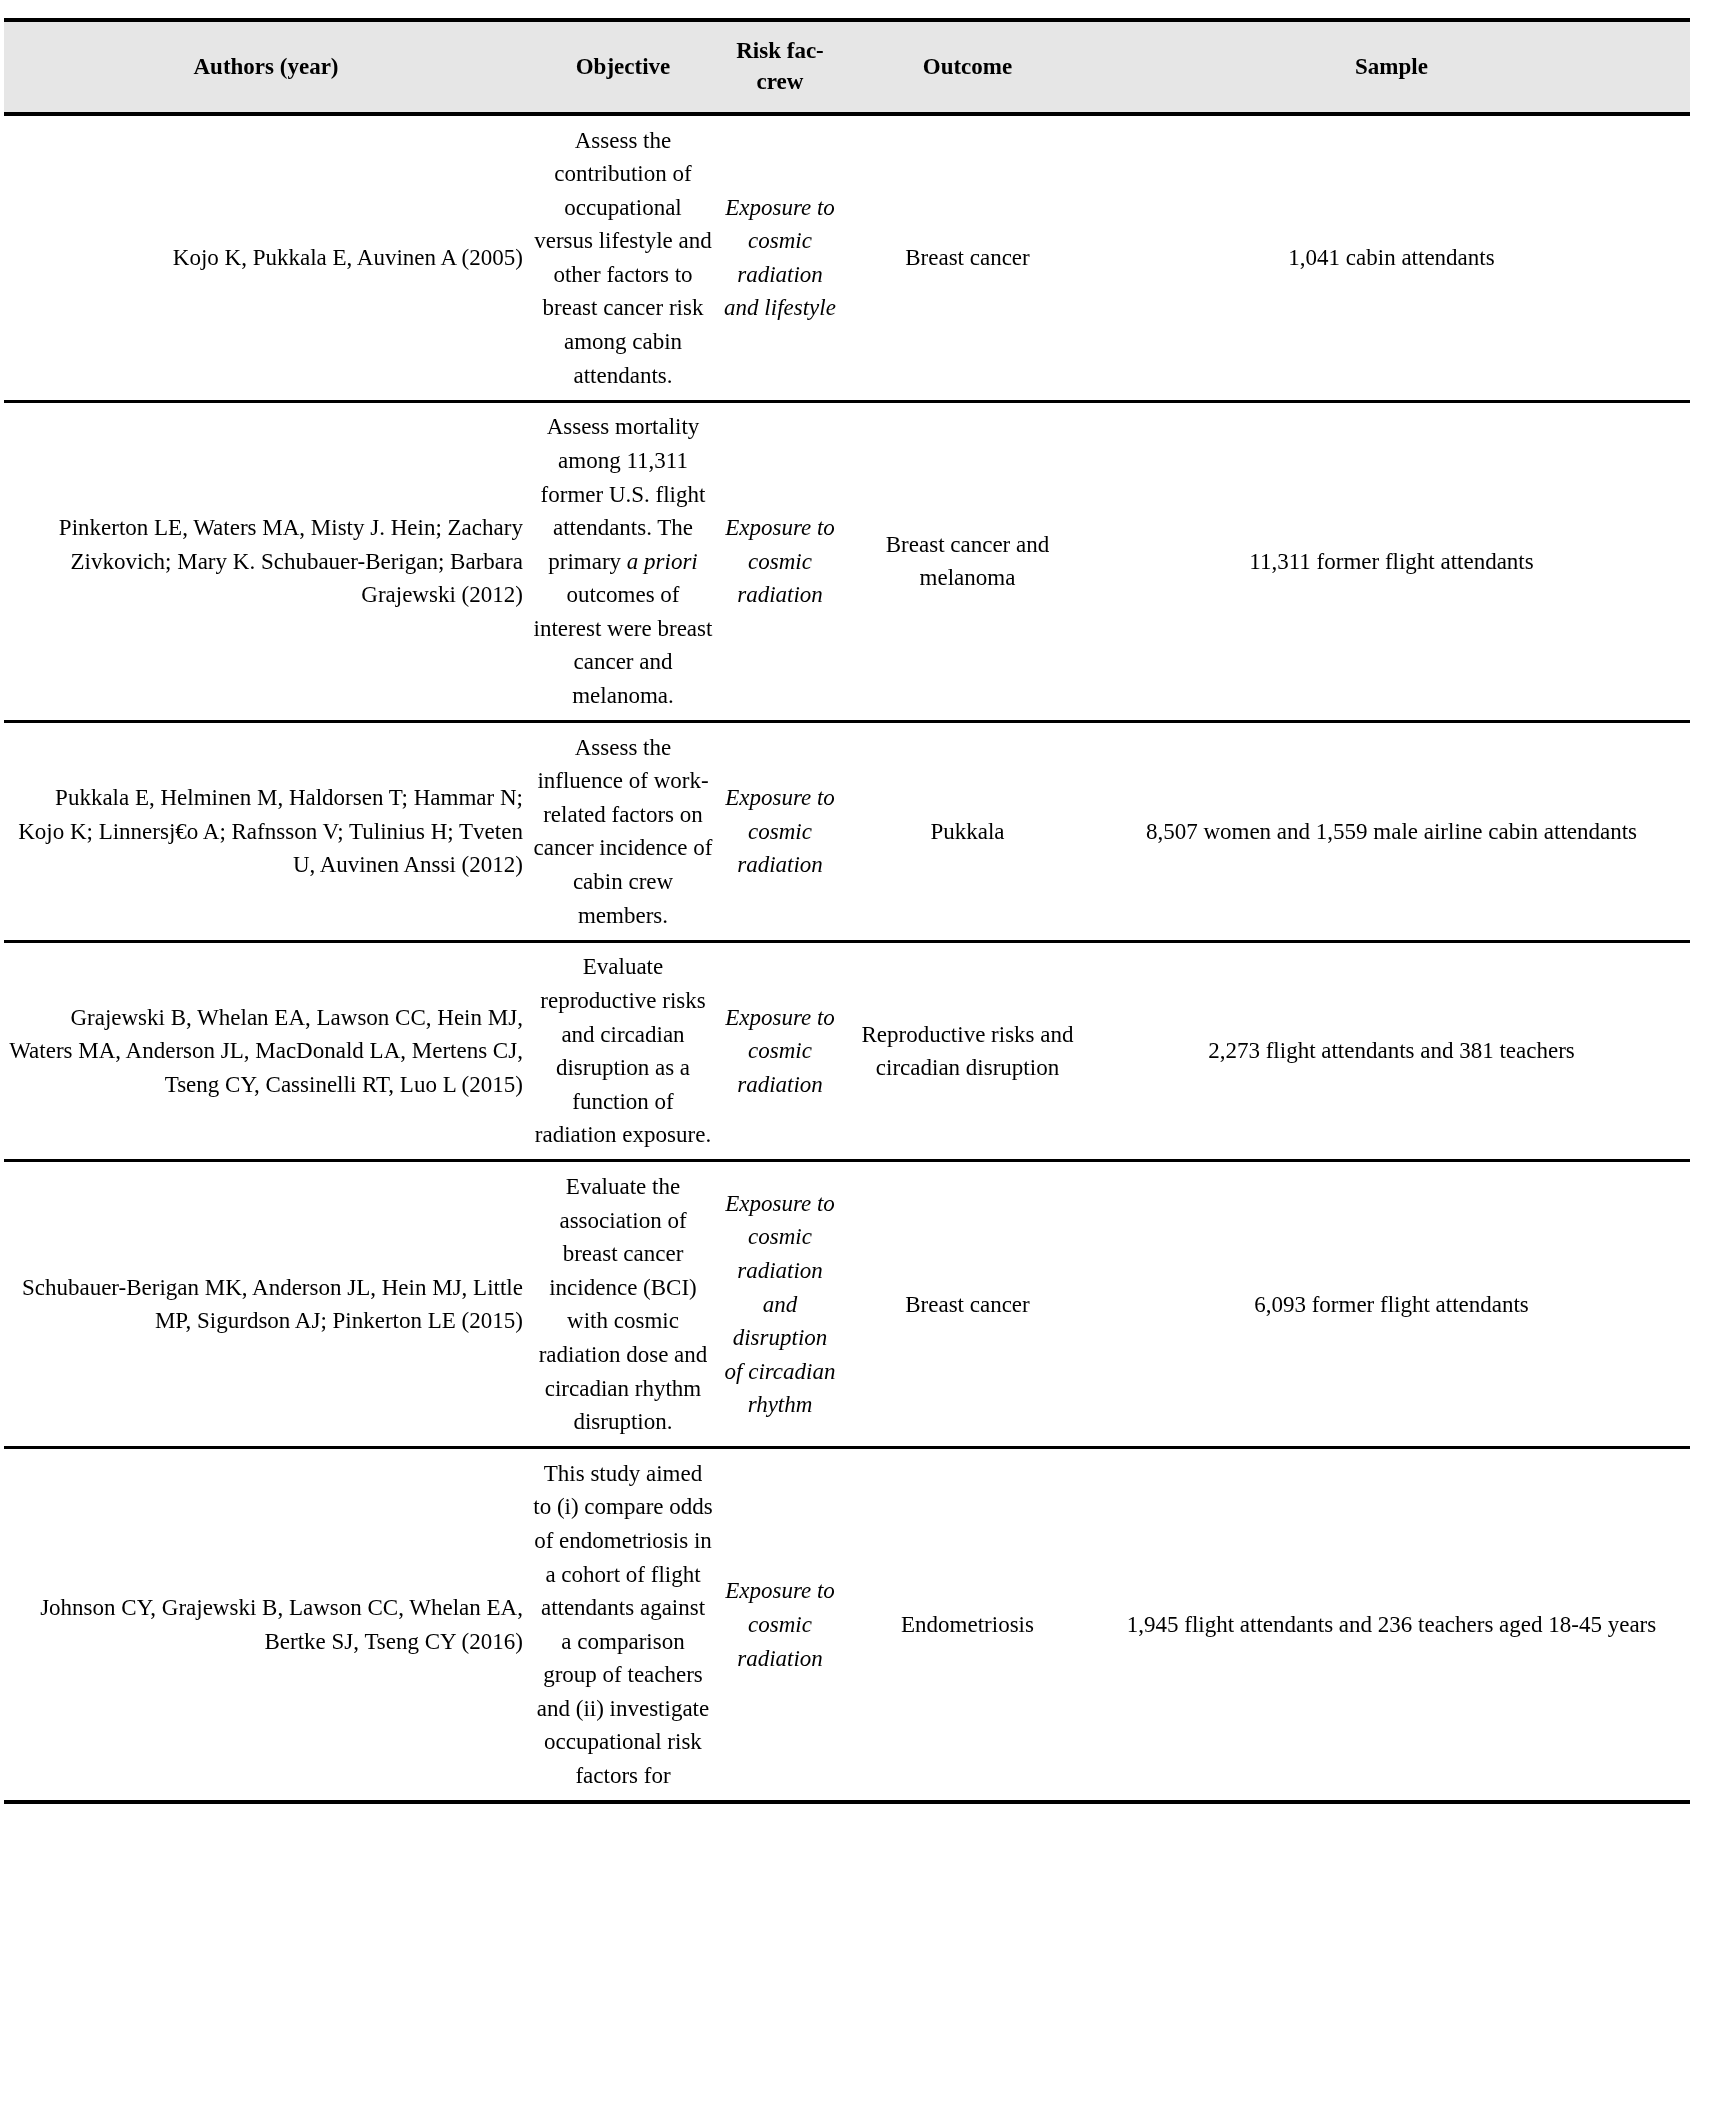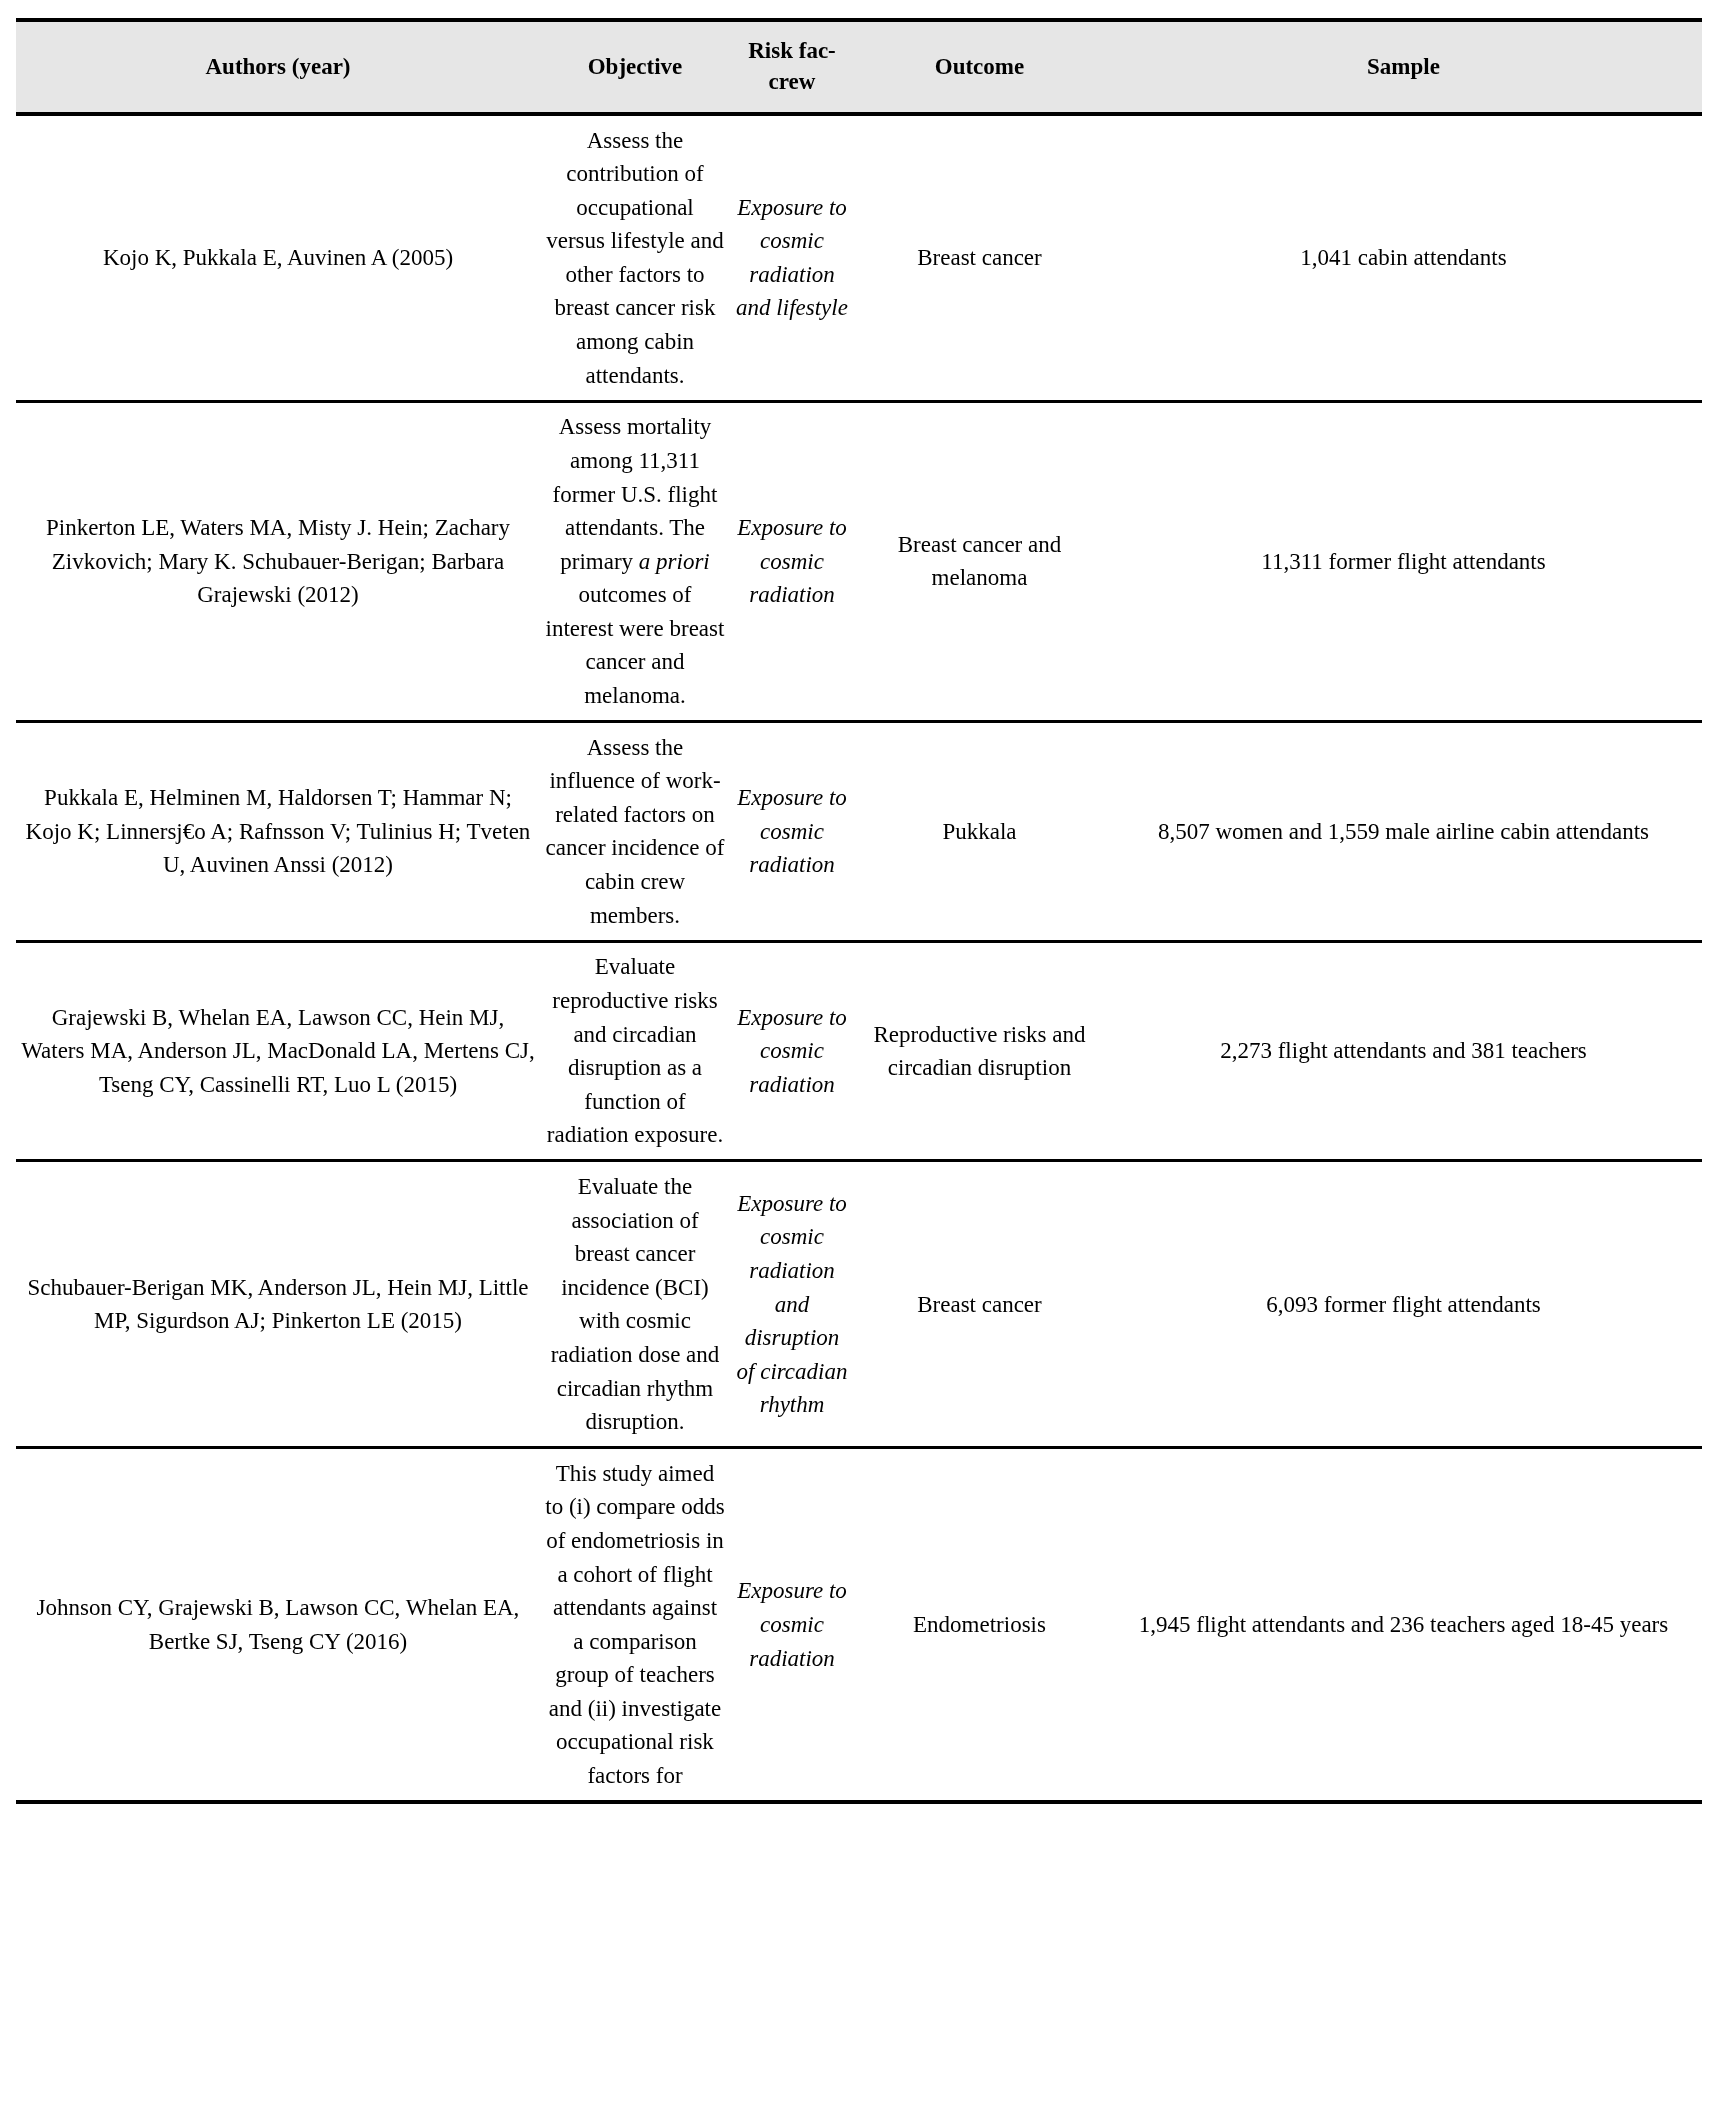--- a/index.html
+++ b/index.html
@@ -17,21 +17,21 @@
 
   .page {
     position: relative;
     width: 1729px;
     height: 2497px;
     overflow: hidden;
   }
 
   .table-wrap {
     position: absolute;
-    left: 16px;
+    left: 4px;
     top: 18px;
     width: 1685px;
   }
 
   table.review-table {
     width: 1685px;
     border-collapse: collapse;
     table-layout: fixed;
     font-size: 23px;
     line-height: 1.46;
@@ -57,21 +57,21 @@
   }
   tbody tr:last-child td { border-bottom: 4.7px solid #000; }
 
   
   col.c-authors  { width: 524px; }
   col.c-objective{ width: 190px;  }
   col.c-risk     { width: 124px;  }
   col.c-outcome  { width: 251px;  }
   col.c-sample   { width: 597px; }
 
-  .cell-authors   { text-align: center; }
+  .cell-authors   { text-align: right; }
   .cell-objective { text-align: center; }
   .cell-risk      { text-align: center; font-style: italic; }
   .cell-outcome   { }
   .cell-sample    { text-align: center; }
 
   .it { font-style: italic; }
 
   .hdr-risk { line-height: 1.3; }
 </style>
 </head>

